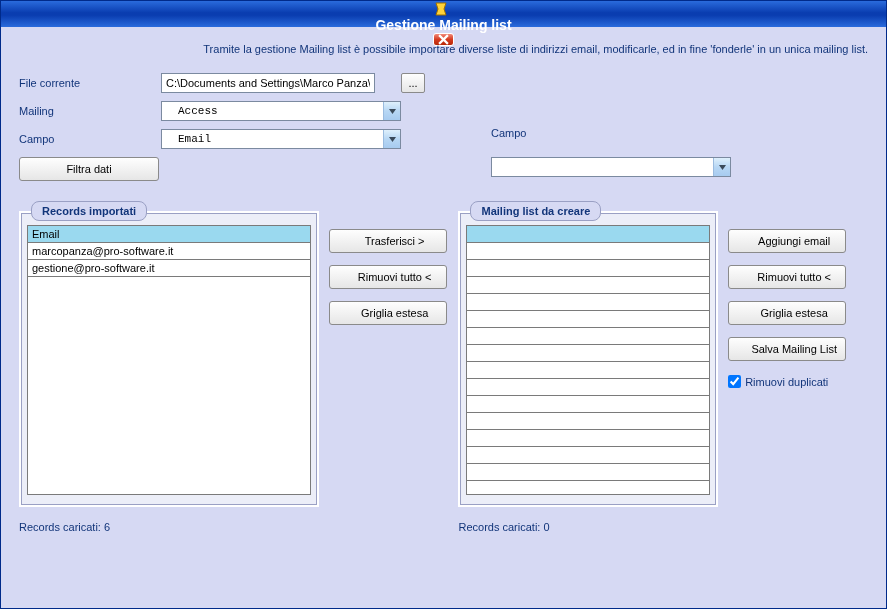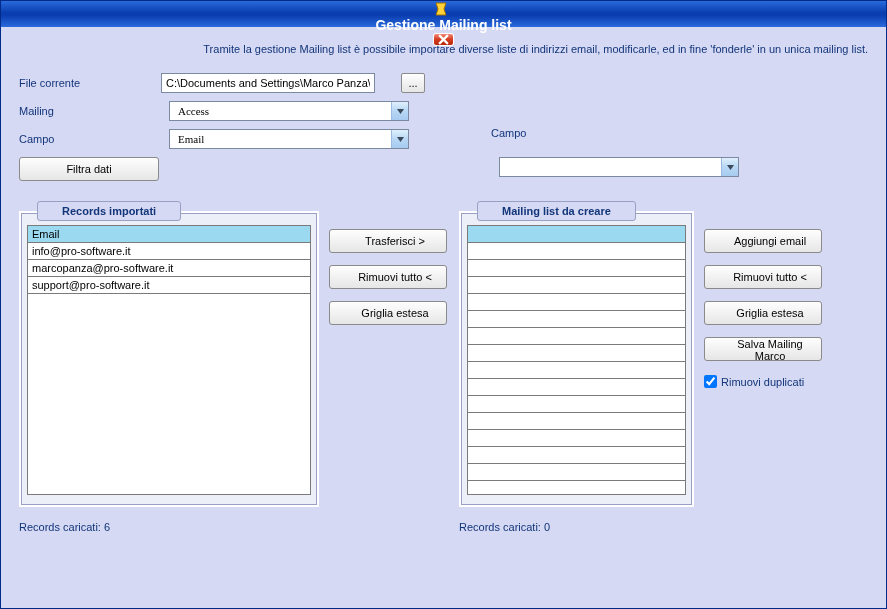--- a/index.html
+++ b/index.html
@@ -80,24 +80,23 @@
     border-radius: 2px;
   }
   .select-wrap {
     position: relative;
     display: inline-block;
   }
   .select-input {
     height: 20px;
     border: 1px solid #7b8aa0;
     background: #fff;
-    padding: 1px 8px;
-    font-family: Liberation Serif, serif;
-    font-size: 11px;
-    margin-left: 8px;
+    padding: 1px 16px;
+    font-family: Liberation Mono, monospace;
+    font-size: 11px;
   }
   .select-arrow {
     position: absolute;
     right: 1px; top: 1px;
     width: 17px; height: 18px;
     background: linear-gradient(to bottom, #dff0fc, #b7d7f4 50%, #a7cbf0 100%);
     border-left: 1px solid #9abbdf;
     display: flex; align-items: center; justify-content: center;
     pointer-events: none;
   }
@@ -118,34 +117,34 @@
     gap: 30px;
   }
   .filter-buttons .btn { width: 140px; }
 
   .columns {
     display: flex;
     margin-top: 20px;
   }
   .col-left { width: 300px; }
   .col-mid-btns { width: 140px; padding-top: 28px; padding-left: 10px;}
-  .col-right { width: 235px; margin-left: 0px;}
+  .col-right { width: 260px; margin-left: 0px;}
   .col-right-btns { width: 150px; padding-top: 28px; padding-left: 10px;}
 
   .group-header {
     display: inline-block;
     background: #d6d9f3;
     border: 1px solid #9aa0c4;
-    border-radius: 3px;
-    padding: 3px 24px;
+    border-radius: 8px;
+    padding: 3px 10px;
     font-weight: bold;
     color: #12357a;
     position: relative;
     z-index: 2;
-    margin-left: 18px;
+    margin-left: 12px;
   }
   .grid-box {
     border: 2px solid #fff;
     box-shadow: inset 0 0 0 1px #9aa0c4;
     background: #eceef8;
     margin-top: -10px;
     padding: 12px 6px 6px 6px;
     height: 296px;
     position: relative;
   }
@@ -267,23 +266,22 @@
       <button class="btn">Filtra dati</button>
     </div>
 
     <div class="columns">
 
       <div class="col-left">
         <div class="group-header">Records importati</div>
         <div class="grid-box">
           <div class="grid">
             <div class="grid-header-row">Email</div>
-            <div class="grid-row">info@pro-software.it</div>
             <div class="grid-row">marcopanza@pro-software.it</div>
-            <div class="grid-row">support@pro-software.it</div>
+            <div class="grid-row">gestione@pro-software.it</div>
           </div>
         </div>
         <div class="records-footer">Records caricati: 6</div>
       </div>
 
       <div class="col-mid-btns side-btn-stack">
         <button class="btn">Trasferisci &gt;</button>
         <button class="btn">Rimuovi tutto &lt;</button>
         <button class="btn">Griglia estesa</button>
       </div>
@@ -309,21 +307,21 @@
             <div class="grid-row empty"></div>
           </div>
         </div>
         <div class="records-footer">Records caricati: 0</div>
       </div>
 
       <div class="col-right-btns side-btn-stack">
         <button class="btn">Aggiungi email</button>
         <button class="btn">Rimuovi tutto &lt;</button>
         <button class="btn">Griglia estesa</button>
-        <button class="btn">Salva Mailing Marco</button>
+        <button class="btn">Salva Mailing List</button>
         <div class="checkbox-row">
           <input type="checkbox" checked="" style="">
           <label>Rimuovi duplicati</label>
         </div>
       </div>
 
     </div>
 
   </div>
 </div>

